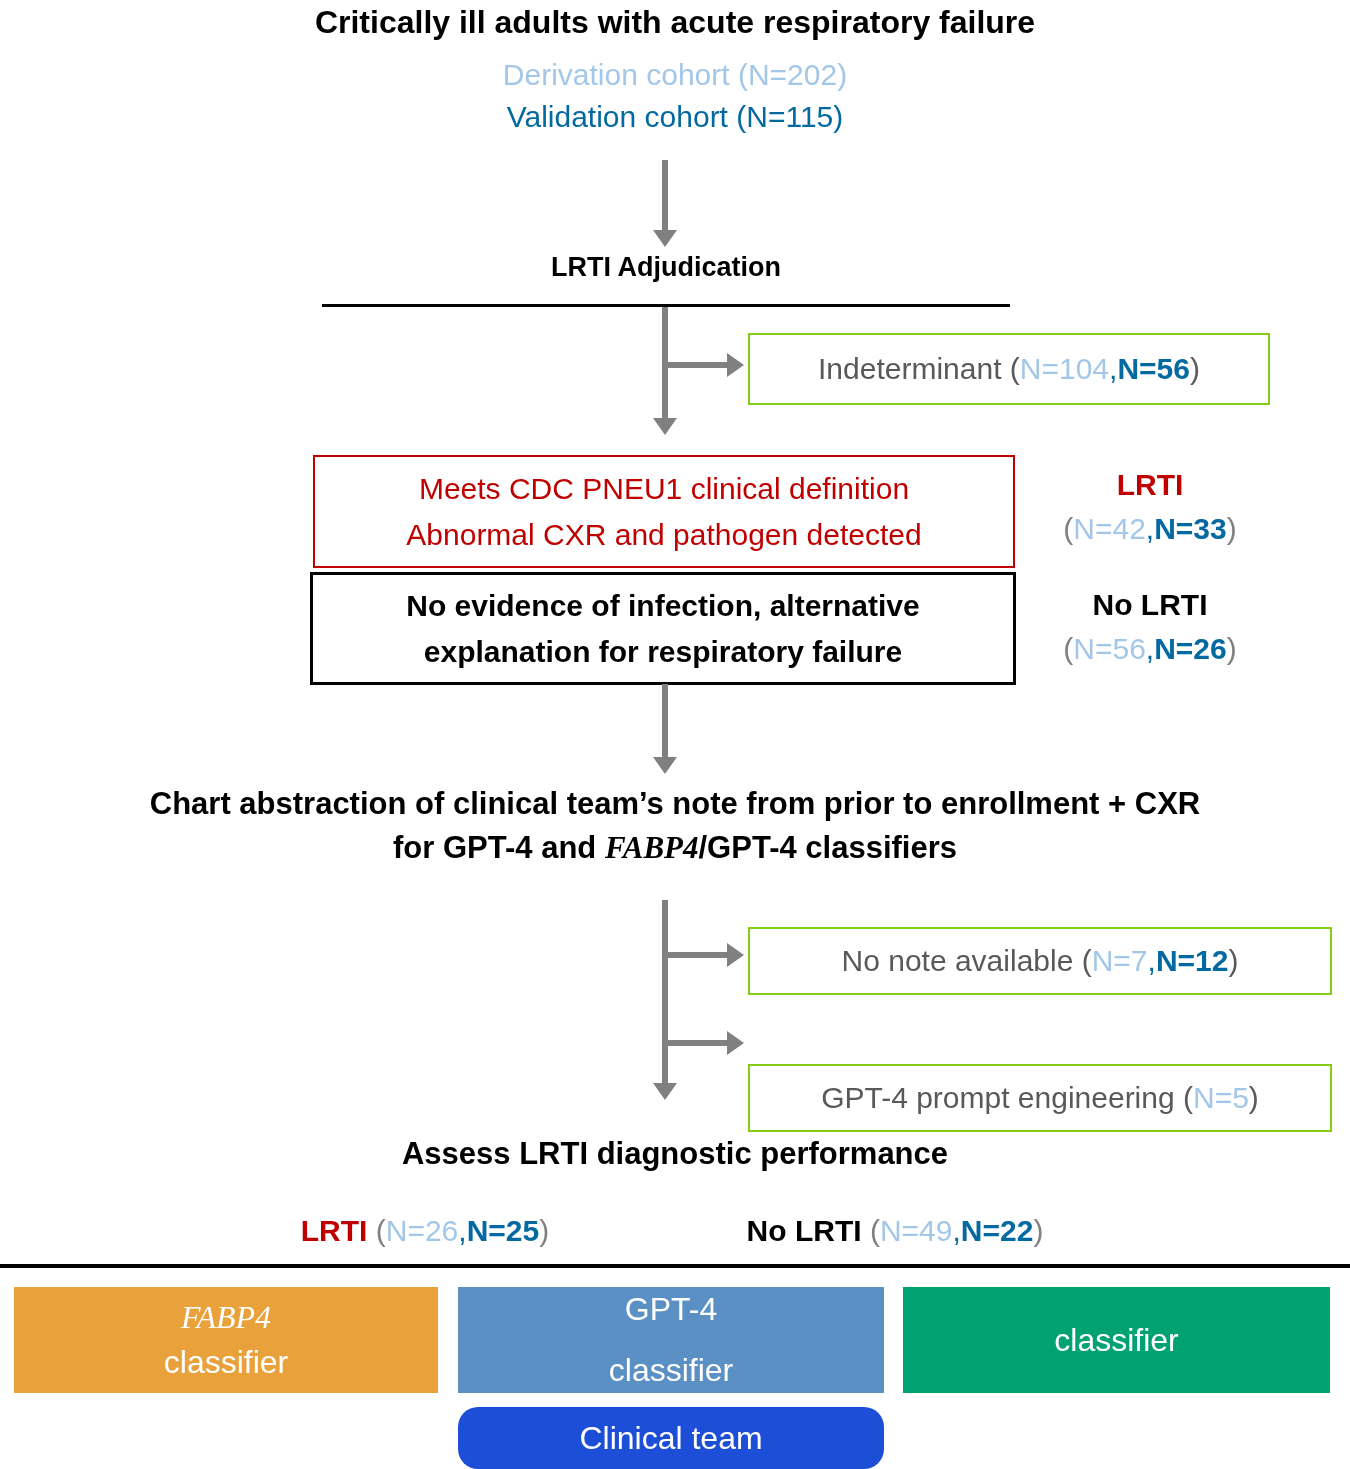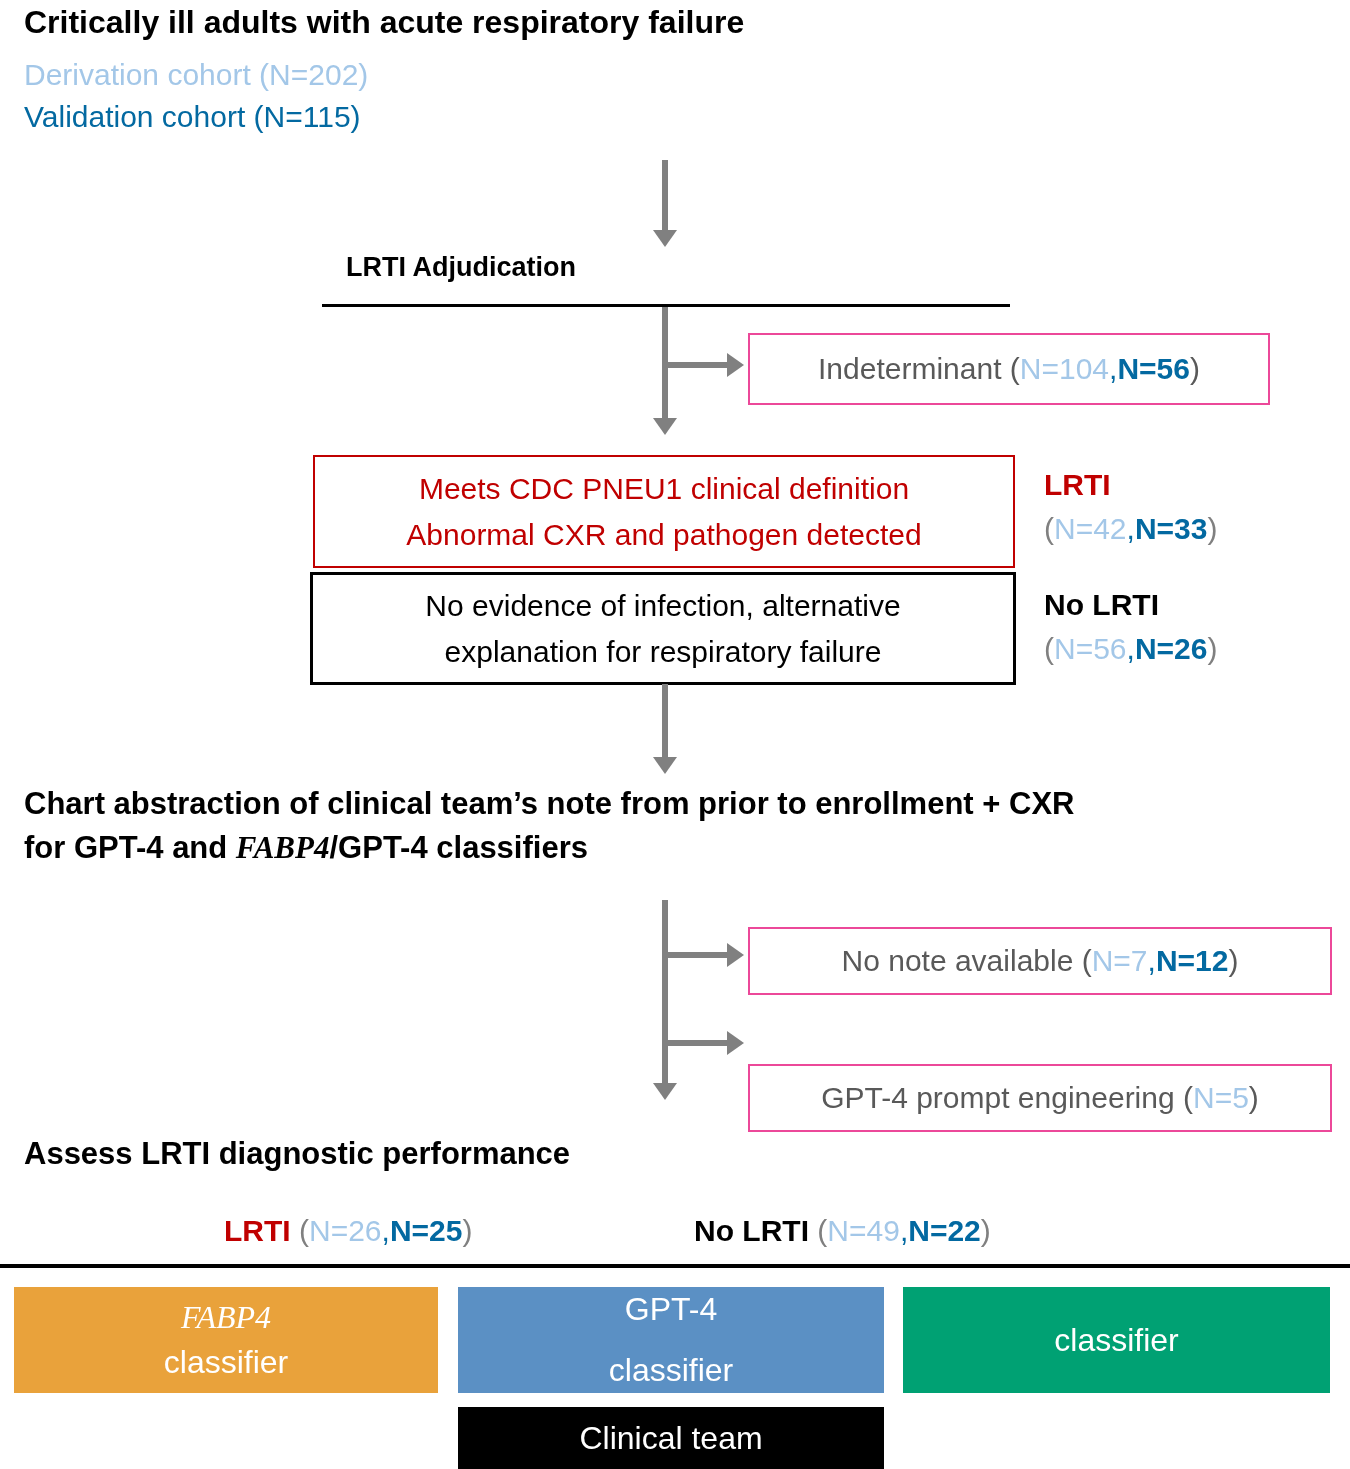--- a/index.html
+++ b/index.html
@@ -4,37 +4,37 @@
 <style>
   html,body{margin:0;padding:0;background:#ffffff;}
   .diagram{
     position:relative;
     width:1350px;height:1469px;
     background:#ffffff;
     font-family:"Liberation Sans", sans-serif;
     overflow:hidden;
   }
   .abs{position:absolute;}
-  .ctr{margin-left:24px;}
+  .ctr{text-align:center;}
   .b{font-weight:bold;}
   .i{font-style:italic;font-family:Liberation Serif, serif;}
   
   .lb{color:#A3C7E8;}          
   .db{color:#0369a1;}          
   .gy{color:#595959;}          
   .pg{color:#808080;}          
   .rd{color:#C00000;}          
   .bk{color:#000000;}
   
   .vline{background:#808080;width:6px;}
   .hline{background:#808080;height:6px;}
   .head-down{width:0;height:0;border-left:12px solid transparent;border-right:12px solid transparent;border-top:17px solid #808080;}
   .head-right{width:0;height:0;border-top:12px solid transparent;border-bottom:12px solid transparent;border-left:17px solid #808080;}
   
-  .graybox{border:2px solid #ec4899;background:#ffffff;display:flex;align-items:center;justify-content:center;font-size:30px;}
+  .graybox{border:2px solid #84cc16;background:#ffffff;display:flex;align-items:center;justify-content:center;font-size:30px;}
   .redbox{border:2px solid #C00000;background:#ffffff;display:flex;flex-direction:column;align-items:center;justify-content:center;font-size:30px;line-height:46px;color:#C00000;}
   .blackbox{border:3px solid #000000;background:#ffffff;display:flex;flex-direction:column;align-items:center;justify-content:center;font-size:30px;line-height:46px;color:#000000;}
   .bigline{font-size:30px;line-height:42px;}
   .headline{font-size:31px;font-weight:bold;color:#000;}
   .cbox{display:flex;flex-direction:column;align-items:center;justify-content:center;color:#ffffff;font-size:32px;line-height:45px;}
   .rule{background:#000000;}
 </style>
 </head>
 <body>
 
@@ -66,21 +66,21 @@
   <div class="abs redbox" style="left:313px;top:455px;width:698px;height:109px;">
     <div>Meets CDC PNEU1 clinical definition</div>
     <div>Abnormal CXR and pathogen detected</div>
   </div>
 
   <div class="abs ctr b rd bigline" style="left:1020px;width:260px;top:464px;">LRTI</div>
   <div class="abs ctr bigline" style="left:1020px;width:260px;top:508px;">
     <span class="pg">(</span><span class="lb">N=42</span><span class="db">,</span><span class="db b">N=33</span><span class="pg">)</span>
   </div>
 
-  <div class="abs blackbox" style="left:310px;top:572px;width:700px;height:107px;">
+  <div class="abs blackbox" style="left:310px;top:572px;width:700px;height:107px;font-weight:bold;">
     <div>No evidence of infection, alternative</div>
     <div>explanation for respiratory failure</div>
   </div>
 
   <div class="abs ctr b bk bigline" style="left:1020px;width:260px;top:584px;">No LRTI</div>
   <div class="abs ctr bigline" style="left:1020px;width:260px;top:628px;">
     <span class="pg">(</span><span class="lb">N=56</span><span class="db">,</span><span class="db b">N=26</span><span class="pg">)</span>
   </div>
 
   <div class="abs vline" style="left:662px;top:684px;height:73px;"></div>
@@ -127,17 +127,17 @@
     <div><span class="i">FABP4</span></div>
     <div>classifier</div>
   </div>
   <div class="abs cbox" style="left:458px;top:1287px;width:426px;height:106px;background:#5B90C4;justify-content:space-between;">
     <div>GPT-4</div>
     <div>classifier</div>
   </div>
   <div class="abs cbox" style="left:903px;top:1287px;width:427px;height:106px;background:#00A173;">
     <div>classifier</div>
   </div>
-  <div class="abs cbox" style="left:458px;top:1407px;width:426px;height:62px;background:#000000;">
+  <div class="abs cbox" style="left:458px;top:1407px;width:426px;height:62px;background:#1d4ed8;border-radius:20px;">
     <div>Clinical team</div>
   </div>
 
 </div>
 
 </body></html>

